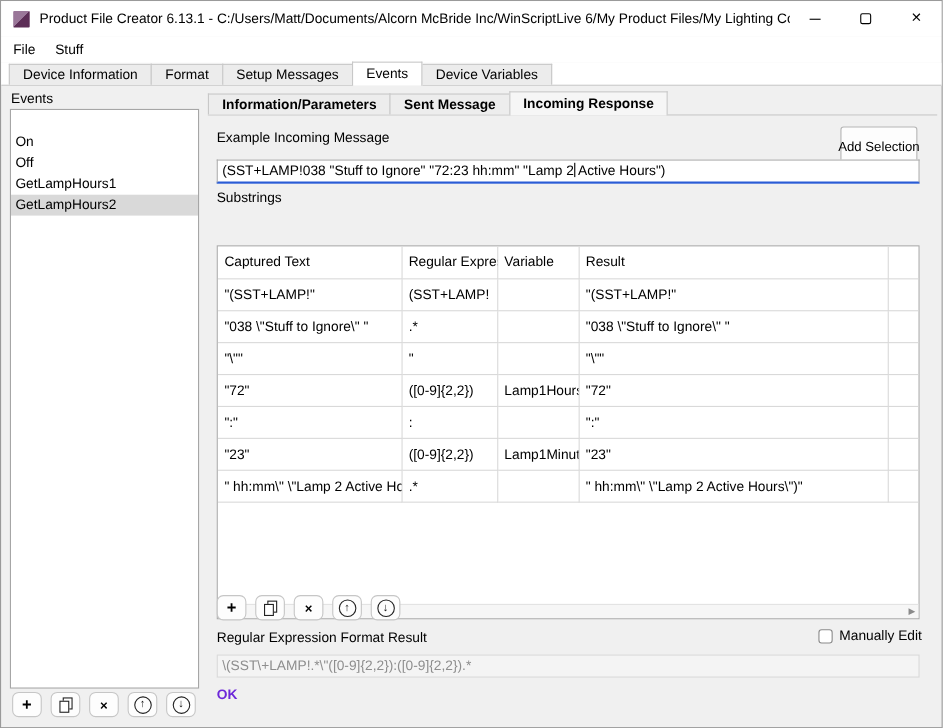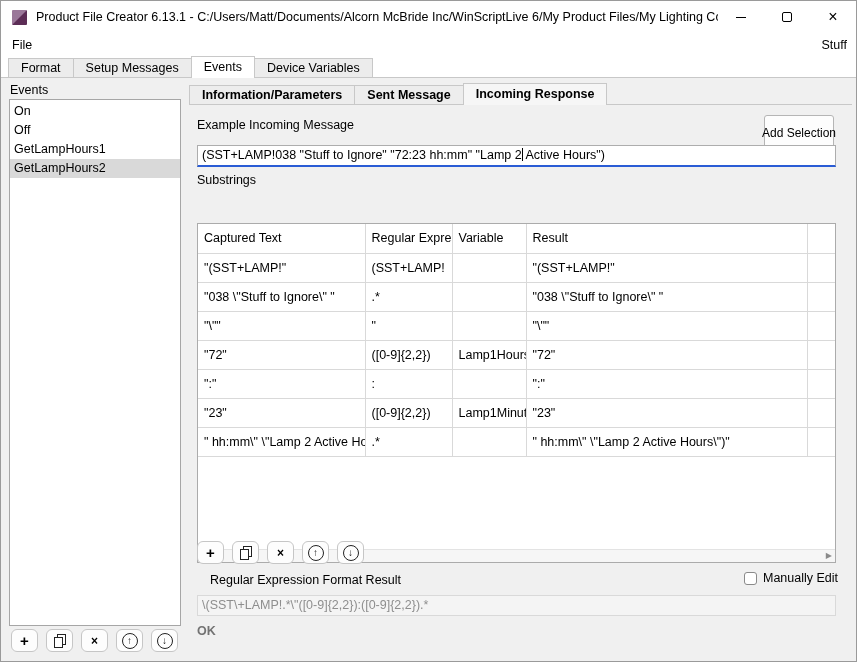--- a/index.html
+++ b/index.html
@@ -28,21 +28,21 @@
   .title-text { flex:1 1 auto; white-space:nowrap; overflow:hidden; font-size:12.5px; }
   .win-controls { display:flex; height:100%; flex:0 0 auto; }
   .wc { width:46px; height:100%; display:flex; align-items:center; justify-content:center; cursor:default; }
   .min-glyph { width:10px; border-top:1px solid #000; display:inline-block; }
   .max-glyph { width:10px; height:10px; border:1px solid #000; border-radius:2px; display:inline-block; }
   .close-glyph { font-size:16px; line-height:1; }
 
   
   .menubar {
     position:absolute; left:0; top:32px; width:100%; height:24px;
-    background:#fff; display:flex; align-items:center; padding-left:2px;justify-content:space-between;
+    background:#fff; display:flex; align-items:center; padding-left:2px;
   }
   .menu-item { padding:0 9px; height:100%; line-height:24px; }
 
   
   .tabstrip {
     position:absolute; display:flex; align-items:flex-end;
     border-bottom:1px solid #c8c8c8; background:transparent;
   }
   .tabstrip.outer { left:0; top:56px; width:857px; height:21px; padding-left:7px; background:#fff; }
   .tabstrip.inner { left:188px; top:82px; width:663px; height:22px;font-weight:bold; }
@@ -55,21 +55,21 @@
     height:22px; line-height:21px; background:#fff;
     margin-bottom:-1px; z-index:3;
   }
   .tabstrip.inner .tab { background:#ededed; }
   .tabstrip.inner .tab.active { background:#f6f6f6; }
 
   
   .events-label { position:absolute; left:9px; top:82px; }
   .events-list {
     position:absolute; left:8px; top:98px; width:172px; height:527px;
-    background:#fff; border:1px solid #a6a6a6; padding-top:2px; overflow:hidden;
+    background:#fff; border:1px solid #a6a6a6; padding-top:20px; overflow:hidden;
   }
   .list-item { height:19px; line-height:19px; padding-left:4px; white-space:nowrap; }
   .list-item.selected { background:#d9d9d9; }
 
   
   .toolbar { position:absolute; display:flex; gap:8px; }
   .toolbar.left-toolbar { left:10px; top:628px; }
   .toolbar.table-toolbar { left:196px; top:540px; }
   .tbtn {
     width:27px; height:23px; background:#fdfdfd;
@@ -123,29 +123,29 @@
   }
   table.subs .filler { border-right:none; }
   .hscroll {
     position:absolute; left:0; bottom:0; width:100%; height:13px;
     background:#f6f6f6; border-top:1px solid #e3e3e3;
     display:flex; align-items:center; justify-content:space-between; padding:0 3px;
   }
   .sb-arrow { font-size:8px; color:#8a8a8a; line-height:1; }
 
   
-  .format-label { position:absolute; left:196px; top:572px;margin-left:13px; }
+  .format-label { position:absolute; left:196px; top:572px; }
   .manual-edit { position:absolute; left:743px; top:570px; display:flex; align-items:center; gap:6px; }
   .checkbox { width:13px; height:13px; background:#fff; border:1px solid #8a8a8a; border-radius:3px; }
   .format-field {
     position:absolute; left:196px; top:594px; width:639px; height:21px;
     background:#f4f4f4; border:1px solid #d9d9d9; color:#8e8e8e;
     padding-left:4px; line-height:19px; white-space:pre; overflow:hidden; font-size:12.5px;
   }
-  .status-ok { position:absolute; left:196px; top:623px; color:#737373; font-weight:600; }
+  .status-ok { position:absolute; left:196px; top:623px; color:#6d28d9; font-weight:600; }
 </style>
 </head>
 <body>
 
 <div id="window">
 
   <div class="titlebar">
     <div class="app-icon"></div>
     <div class="title-text">Product File Creator 6.13.1 - C:/Users/Matt/Documents/Alcorn McBride Inc/WinScriptLive 6/My Product Files/My Lighting Co._Si...</div>
     <div class="win-controls">
@@ -160,20 +160,21 @@
         </div>
     </div>
   </div>
 
   <div class="menubar">
     <div class="menu-item">File</div>
     <div class="menu-item">Stuff</div>
   </div>
 
   <div class="tabstrip outer">
+    <div class="tab">Device Information</div>
     <div class="tab">Format</div>
     <div class="tab">Setup Messages</div>
     <div class="tab active">Events</div>
     <div class="tab">Device Variables</div>
   </div>
 
   <div class="events-label">Events</div>
   <div class="events-list">
     <div class="list-item">On</div>
     <div class="list-item">Off</div>

